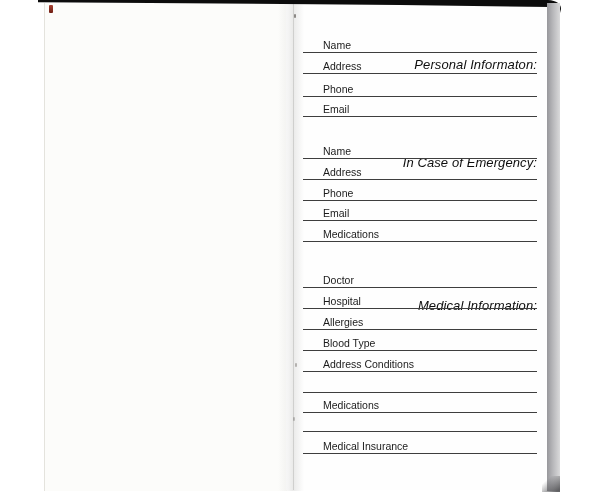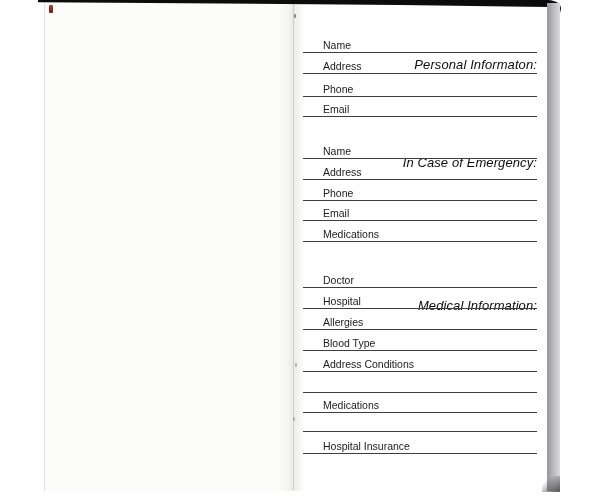--- a/index.html
+++ b/index.html
@@ -137,16 +137,16 @@
     </div>
   <div class="row" style="top:356px">
       <span class="row-label">Address Conditions</span>
     </div>
   <div class="row" style="top:377px"></div>
   <div class="row" style="top:397px">
       <span class="row-label">Medications</span>
     </div>
   <div class="row" style="top:416px"></div>
   <div class="row" style="top:438px">
-      <span class="row-label">Hospital Insurance</span>
+      <span class="row-label">Medical Insurance</span>
     </div>
 
 </div>
 
 </body></html>

